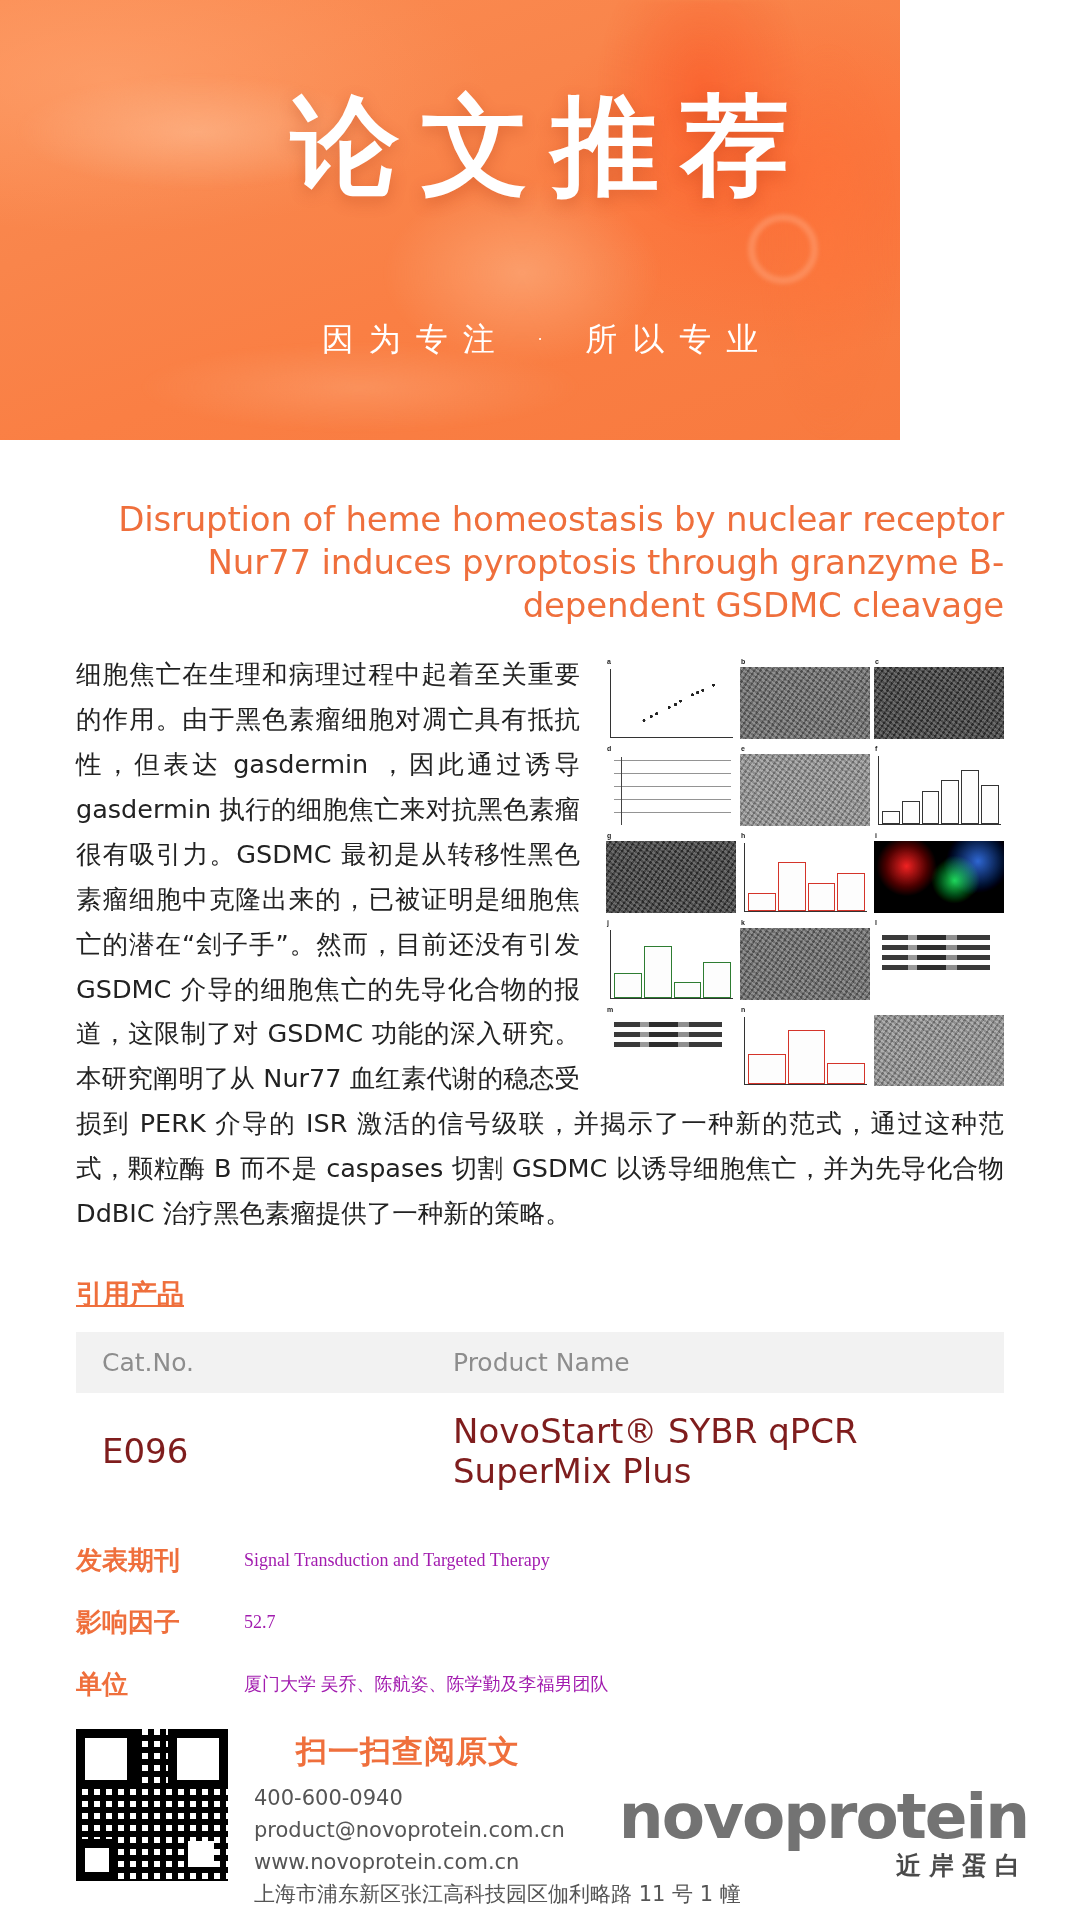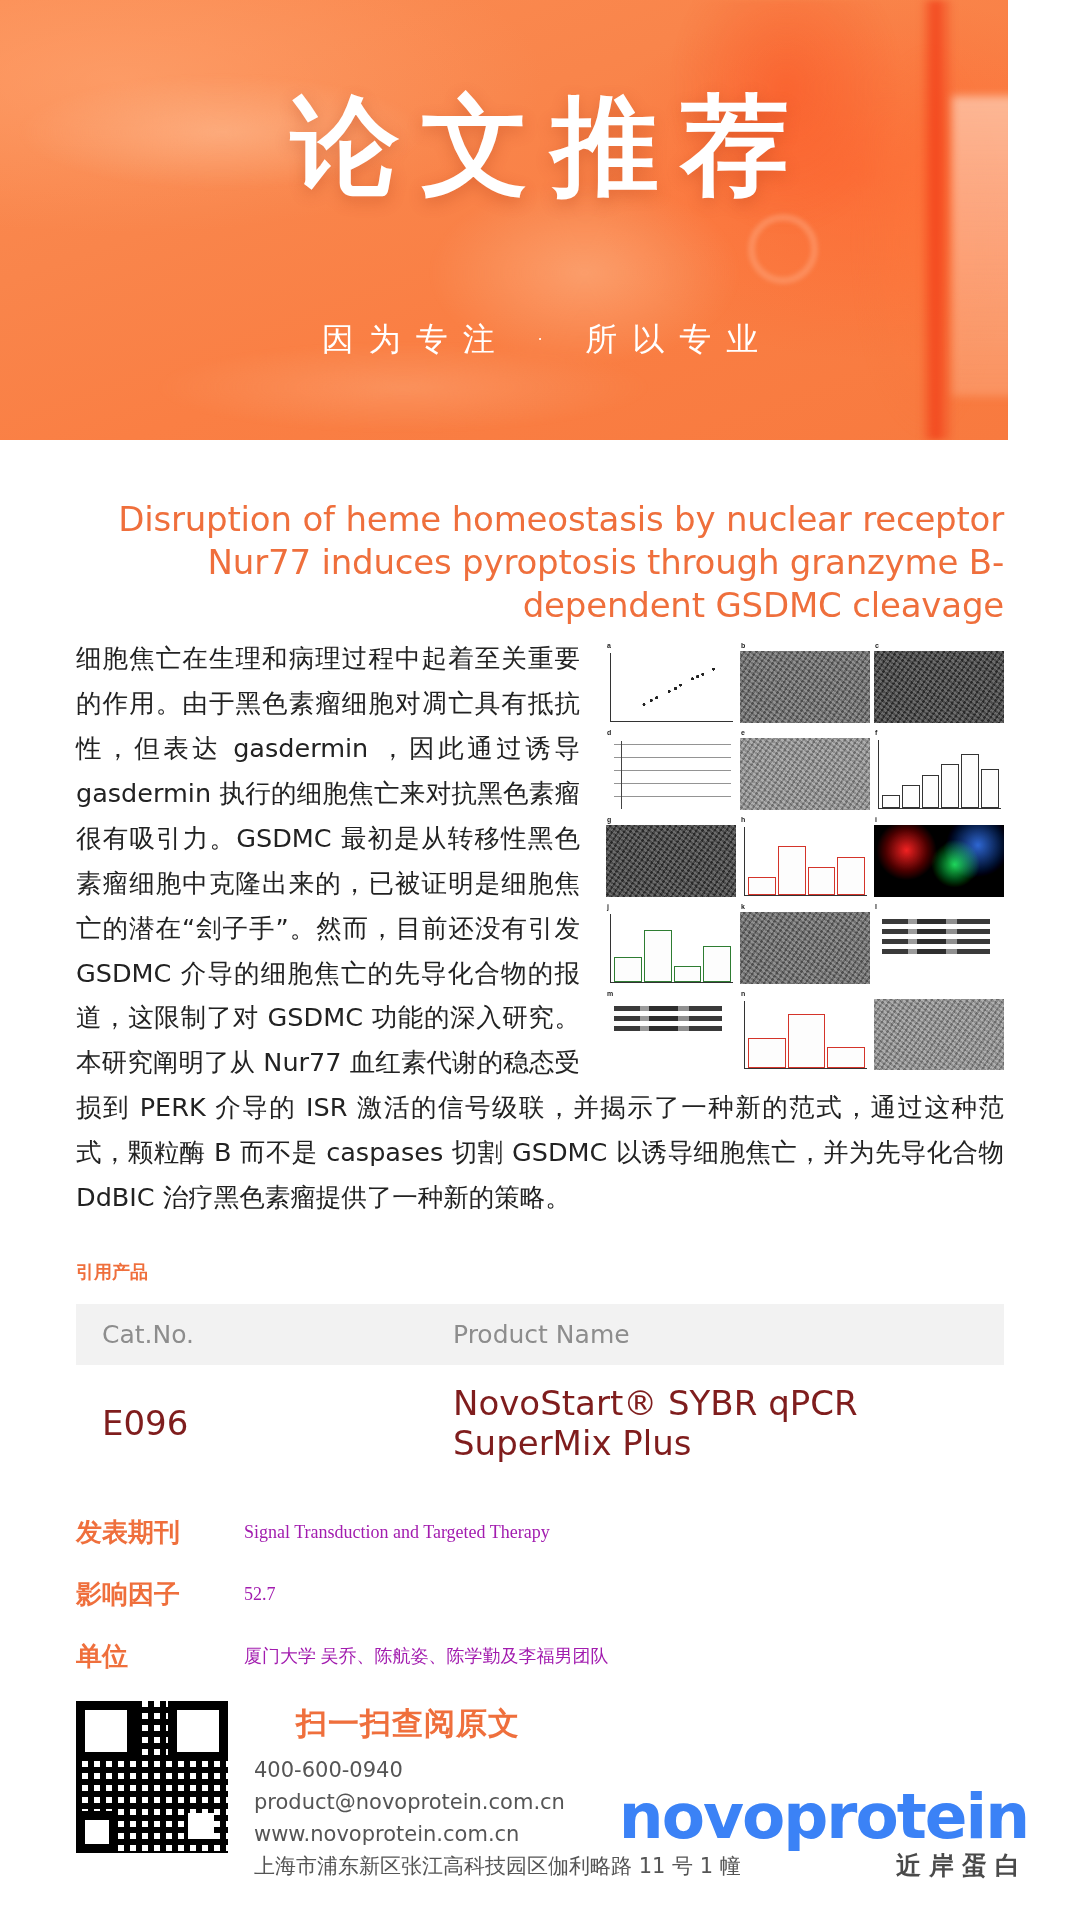--- a/index.html
+++ b/index.html
@@ -15,21 +15,21 @@
     width: 1080px;
     height: 1920px;
     overflow: hidden;
     background: #ffffff;
   }
 
   
   .hero {
     position: absolute;
     left: 0; top: 0;
-    width: 1008px;
+    width: 900px;
     height: 440px;
     overflow: hidden;
     background:
       radial-gradient(ellipse 60% 50% at 12% 18%, rgba(255,170,120,0.55), rgba(255,170,120,0) 70%),
       radial-gradient(ellipse 40% 60% at 86% 40%, rgba(255,90,40,0.45), rgba(255,90,40,0) 70%),
       linear-gradient(160deg, #fb8c52 0%, #f9854b 35%, #fa7f44 60%, #f87a3f 100%);
   }
   .hero-tex {
     position: absolute; inset: 0;
     background:
@@ -106,21 +106,21 @@
   .paper-title {
     color: #ef6f3c;
     font-size: 34px;
     line-height: 1.26;
     font-weight: 400;
     letter-spacing: -0.2px;
     font-family: "DejaVu Sans", "Liberation Sans", sans-serif;
     text-align: right;
   }
 
-  .abstract-wrap { margin-top: 10px; }
+  .abstract-wrap { margin-top: 26px; }
 
   .figure {
     float: right;
     width: 398px;
     height: 430px;
     margin: 6px 0 10px 26px;
     background: #ffffff;
     position: relative;
     overflow: hidden;
   }
@@ -190,24 +190,25 @@
     color: #222222;
     font-size: 25.5px;
     line-height: 1.76;
     text-align: justify;
     font-family: "DejaVu Sans", "Liberation Sans", sans-serif;
   }
 
   .section-label {
     clear: both;
     color: #ef6f3c;
-    font-size: 18px;
+    font-size: 27px;
     font-weight: 700;
     margin-top: 40px;
     font-family: "DejaVu Sans", "Liberation Sans", sans-serif;
+    text-decoration: underline;
   }
 
   table.products {
     width: 100%;
     border-collapse: collapse;
     margin-top: 20px;
   }
   table.products thead th {
     background: #f2f2f2;
     color: #8d8d8d;
@@ -301,21 +302,21 @@
 
   
   .footer-logo {
     position: absolute;
     right: 52px; bottom: 38px;
     text-align: right;
   }
   .logo-word {
     font-size: 63px;
     font-weight: 700;
-    color: #3b82f6;
+    color: #737373;
     letter-spacing: -2px;
     line-height: 0.95;
     font-family: "DejaVu Sans", "Liberation Sans", sans-serif;
     margin-top: 48px;
   }
   .logo-cn {
     font-size: 25px;
     font-weight: 700;
     color: #4a4a4a;
     letter-spacing: 8px;

